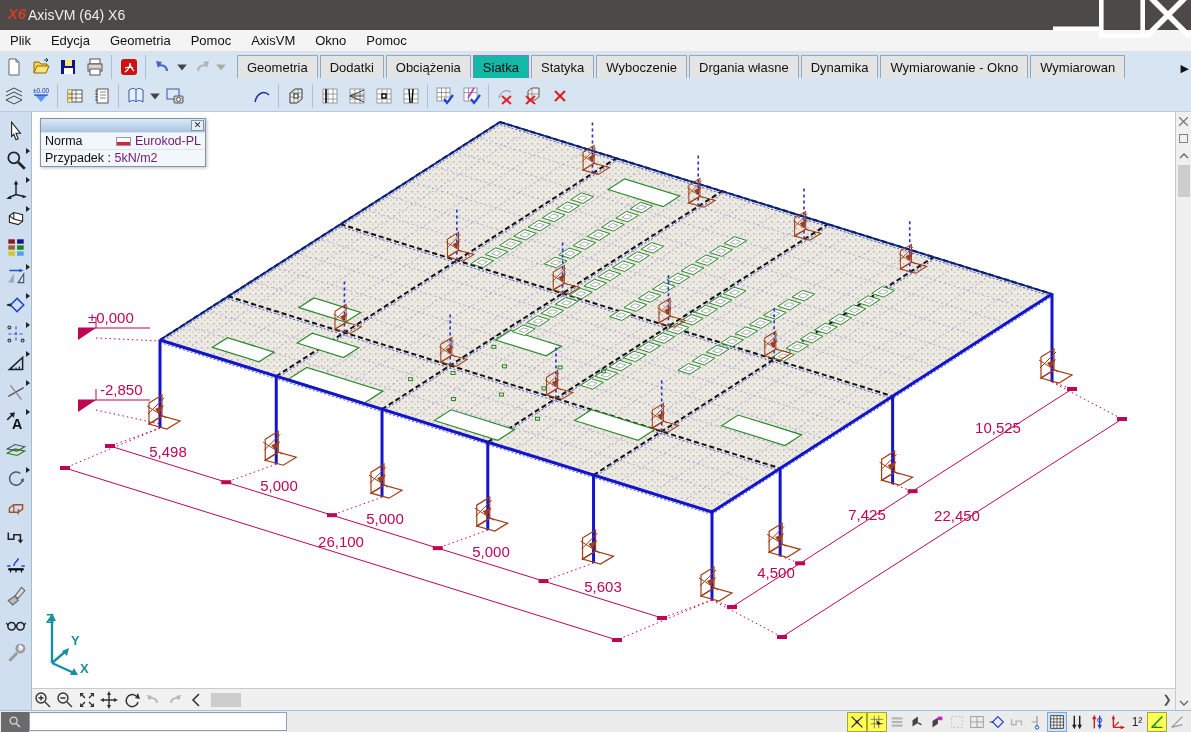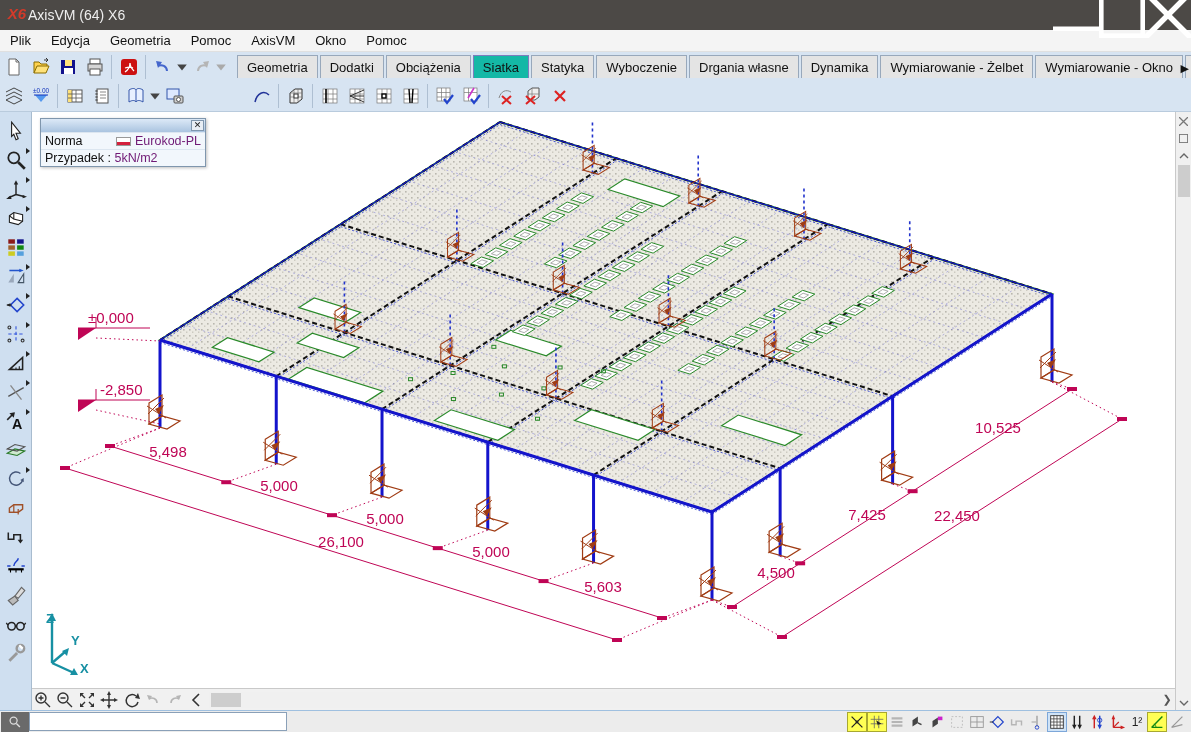--- a/index.html
+++ b/index.html
@@ -154,21 +154,20 @@
   </div>
   <div class="tabs">
     <div class="tab">Geometria</div>
     <div class="tab">Dodatki</div>
     <div class="tab">Obciążenia</div>
     <div class="tab active">Siatka</div>
     <div class="tab">Statyka</div>
     <div class="tab">Wyboczenie</div>
     <div class="tab">Drgania własne</div>
     <div class="tab">Dynamika</div>
-    <div class="tab">Wymiarowanie - Żelbet</div>
     <div class="tab">Wymiarowanie - Okno</div>
     <div class="tab">Wymiarowan</div>
   </div>
   <div class="tabarrow">▶</div>
 </div>
 
 <div class="toolrow2">
   <div class="tbtn">
       <svg viewBox="0 0 20 20">
         <path d="M2 14l8-4 8 4-8 4zM2 10l8-4 8 4M2 6l8-4 8 4" stroke="#444" fill="none"></path>

